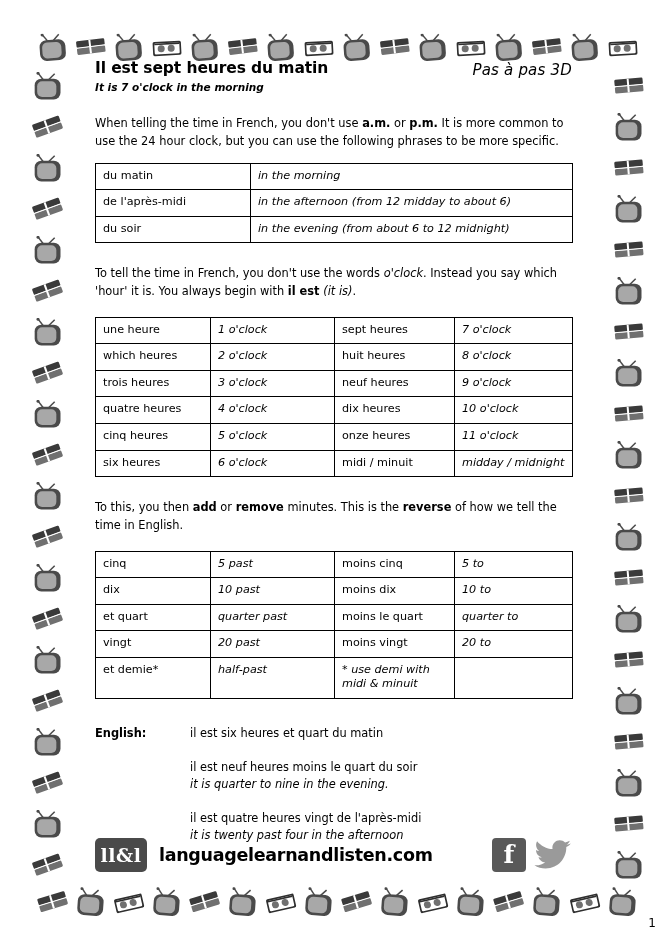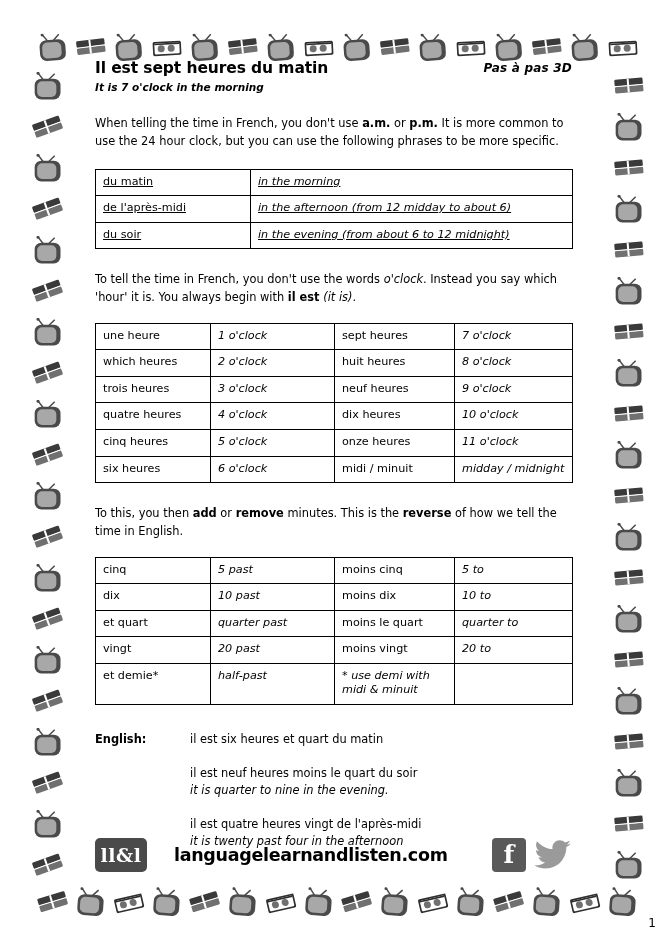--- a/index.html
+++ b/index.html
@@ -61,22 +61,22 @@
     line-height: 1.15;
   }
   .doc-subtitle {
     font-size: 10.5px;
     font-weight: bold;
     font-style: italic;
     margin: 3px 0 0 0;
     line-height: 1.2;
   }
   .brand {
-    font-size: 12px;
-    font-weight: bold;
+    font-size: 15px;
+    font-weight: normal;
     font-style: italic;
     white-space: nowrap;
     padding-top: 1px;
     letter-spacing: 0.2px;
   }
 
   
   .para {
     font-size: 11.4px;
     line-height: 1.55;
@@ -97,21 +97,21 @@
   }
   table.wk td {
     border: 1.4px solid #000;
     padding: 5px 7px 6px 7px;
     vertical-align: top;
     line-height: 1.3;
     height: 13px;
   }
   td.fr { font-style: normal; }
   td.en { font-style: italic; }
-  .t-times { margin-top: 18px; text-decoration: underline; }
+  .t-times { margin-top: 12px; }
   .t-hours { margin-top: 16px; }
   .t-mins  { margin-top: 16px; }
 
   
   .t-times col.c1 { width: 155px; }
   .t-times col.c2 { width: 322px; }
 
   .t-hours col.c1 { width: 115px; }
   .t-hours col.c2 { width: 124px; }
   .t-hours col.c3 { width: 120px; }
@@ -156,21 +156,20 @@
     left: 95px;
     top: 838px;
     width: 477px;
     display: flex;
     align-items: center;
     justify-content: space-between;
   }
   .brandbar {
     display: flex;
     align-items: center;
-    gap: 15px;
   }
   .logo-box {
     width: 52px;
     height: 34px;
     background: #4a4a4a;
     border-radius: 5px;
     display: flex;
     align-items: center;
     justify-content: center;
     margin-right: 12px;

